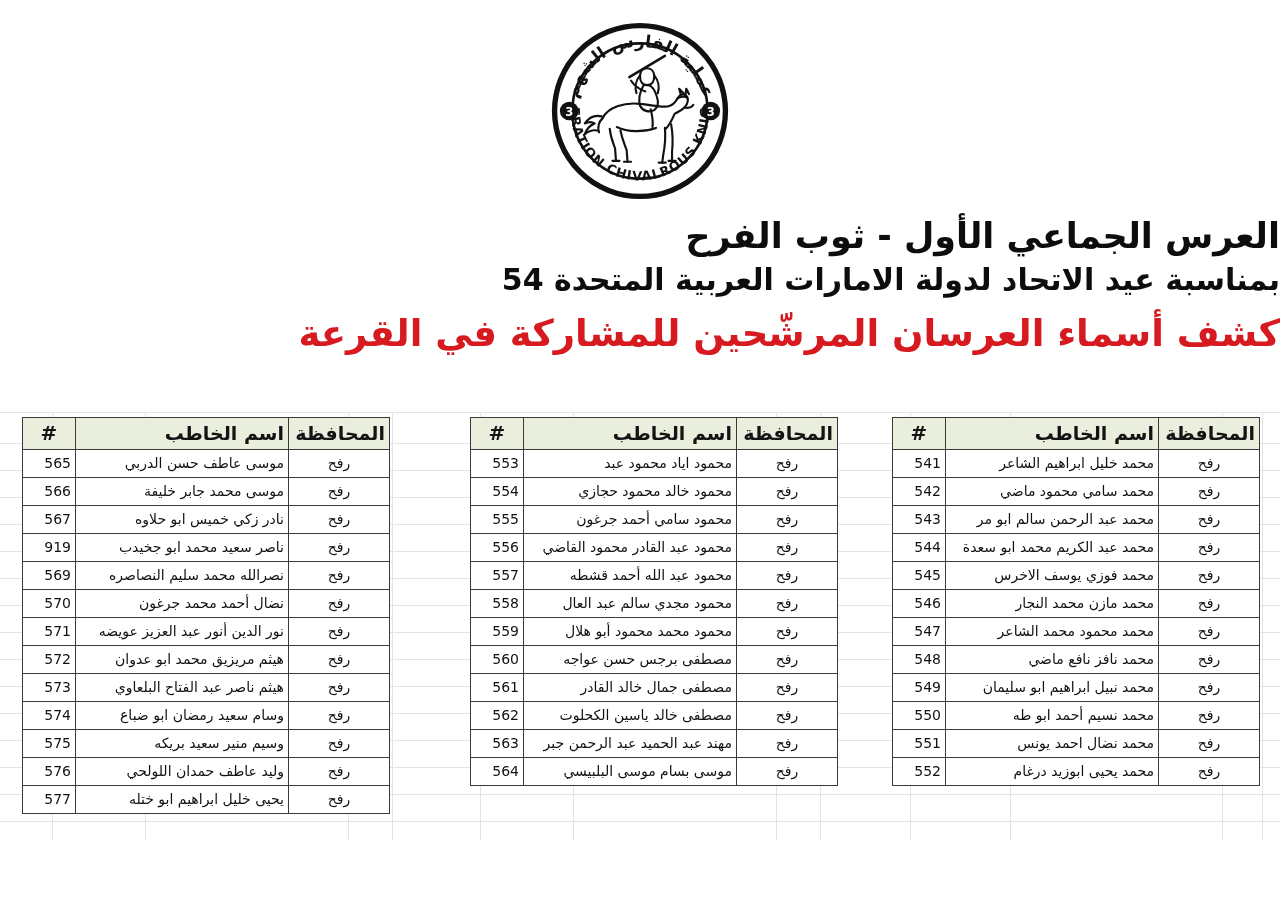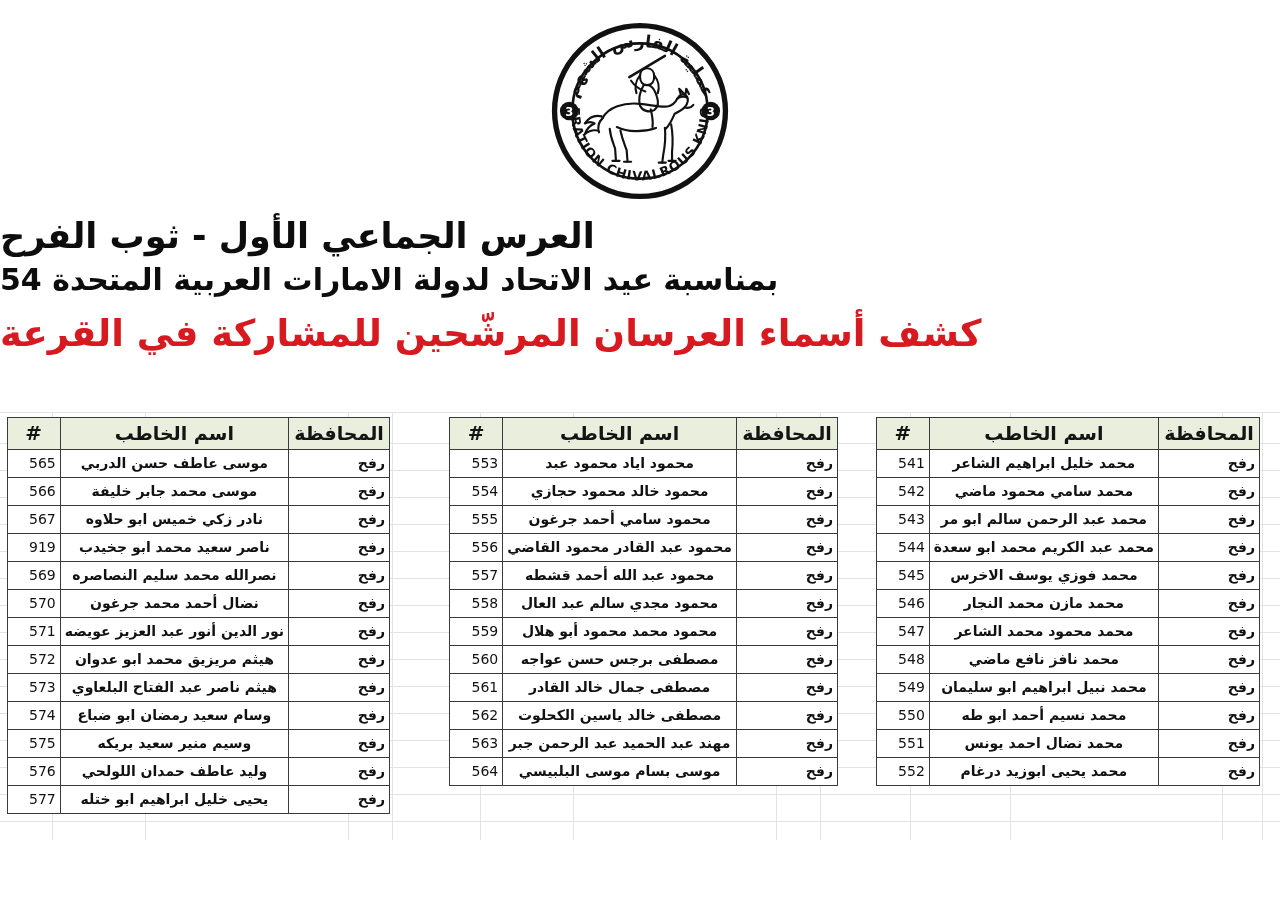--- a/index.html
+++ b/index.html
@@ -30,21 +30,22 @@
     height: 178px;
     position: relative;
   }
   .logo svg { display: block; width: 178px; height: 178px; }
 
   
   .titles {
     position: absolute;
     left: 0; right: 0;
     top: 214px;
-    text-align: left;
+    text-align: right;
+    padding-left: 28px;
   }
   .title-line1 {
     font-size: 35px;
     font-weight: 700;
     color: #0d0d0d;
     line-height: 1.28;
     letter-spacing: -0.2px;
   }
   .title-line2 {
     font-size: 30px;
@@ -103,26 +104,26 @@
     white-space: nowrap;
     overflow: hidden;
     background: #ffffff;
   }
   .tbl th {
     background: #e9eedd;
     font-size: 19px;
     font-weight: 700;
     height: 31px;
     line-height: 31px;
-    text-align: center;
+    text-align: right;
     color: #141414;
   }
   .c-num   { width: 44px;  text-align: right;  direction: ltr; font-size: 17px; padding-left: 6px; }
-  .c-name  { width: 204px; text-align: center; font-weight: 700; }
-  .c-gov   { width: 92px;  font-weight: 700; }
+  .c-name  { width: 204px; font-weight: 400; }
+  .c-gov   { width: 92px;  text-align: center; font-weight: 400; }
 
   th.c-num { text-align: center; font-size: 20px; }
 
   
   #table-left   { right: 890px; }
   #table-middle { right: 442px; }
   #table-right  { right: 20px; }
 </style>
 </head>
 <body>

